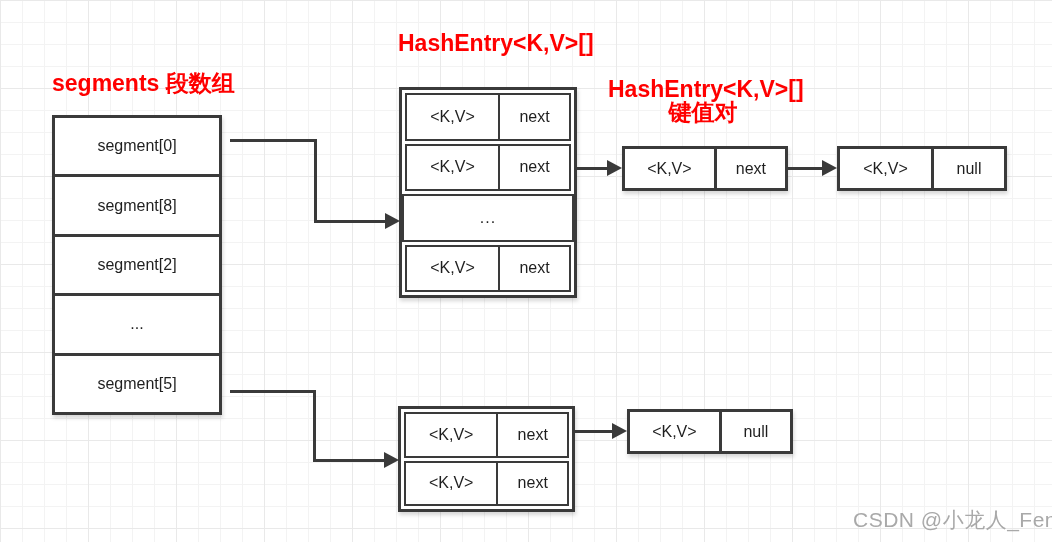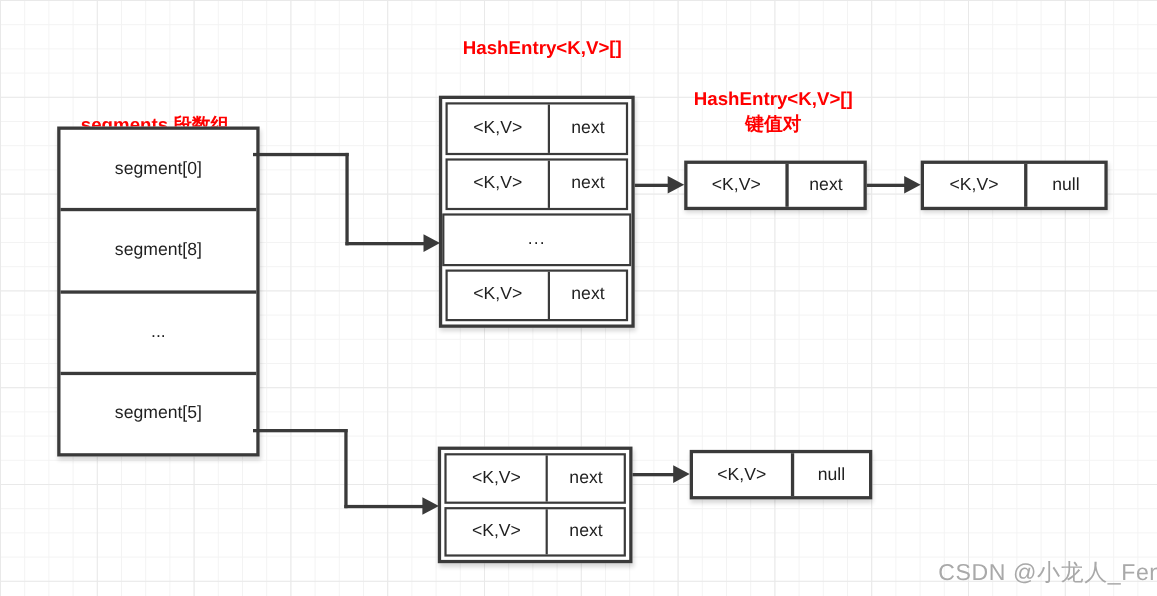--- a/index.html
+++ b/index.html
@@ -18,32 +18,32 @@
       linear-gradient(to bottom, #e9e9e9 1px, transparent 1px) 0 0 / 88px 88px,
       linear-gradient(to right, #f3f3f3 1px, transparent 1px) 0 0 / 22px 22px,
       linear-gradient(to bottom, #f3f3f3 1px, transparent 1px) 0 0 / 22px 22px,
       #ffffff;
   }
 
   .red-label {
     position: absolute;
     color: #ff0000;
     font-weight: bold;
-    font-size: 17px;
+    font-size: 23px;
     line-height: 23px;
     text-align: center;
     white-space: nowrap;
   }
-  .seg-label   { left: 52px;  top: 72px;  width: 178px; margin-top: 30px; }
+  .seg-label   { left: 52px;  top: 72px;  width: 178px; }
   .title-bucket{ left: 398px; top: 32px;  width: 190px; }
   .title-entry { left: 608px; top: 78px;  width: 190px; }
 
   
   .seg-table {
-    position: absolute; left: 52px; top: 115px; width: 184px; height: 300px;
+    position: absolute; left: 52px; top: 115px; width: 170px; height: 300px;
     border: 3px solid #3a3a3a; background: #fff;
     display: flex; flex-direction: column;
     box-shadow: 1px 3px 4px rgba(0,0,0,0.16);
   }
   .seg-row {
     flex: 1; display: flex; align-items: center; justify-content: center;
     font-size: 16px; border-top: 3px solid #3a3a3a;
   }
   .seg-row:first-child { border-top: none; }
 
@@ -111,20 +111,21 @@
   </div>
 
   <div class="red-label title-entry">
     <div>HashEntry&lt;K,V&gt;[]</div>
     <div>键值对</div>
   </div>
 
   <div class="seg-table">
     <div class="seg-row">segment[0]</div>
     <div class="seg-row">segment[8]</div>
+    <div class="seg-row">segment[2]</div>
     <div class="seg-row">...</div>
     <div class="seg-row">segment[5]</div>
   </div>
 
   <div class="btable btable-mid">
     <div class="entry">
       <div class="kv">&lt;K,V&gt;</div>
       <div class="ptr">next</div>
     </div>
     <div class="entry">

